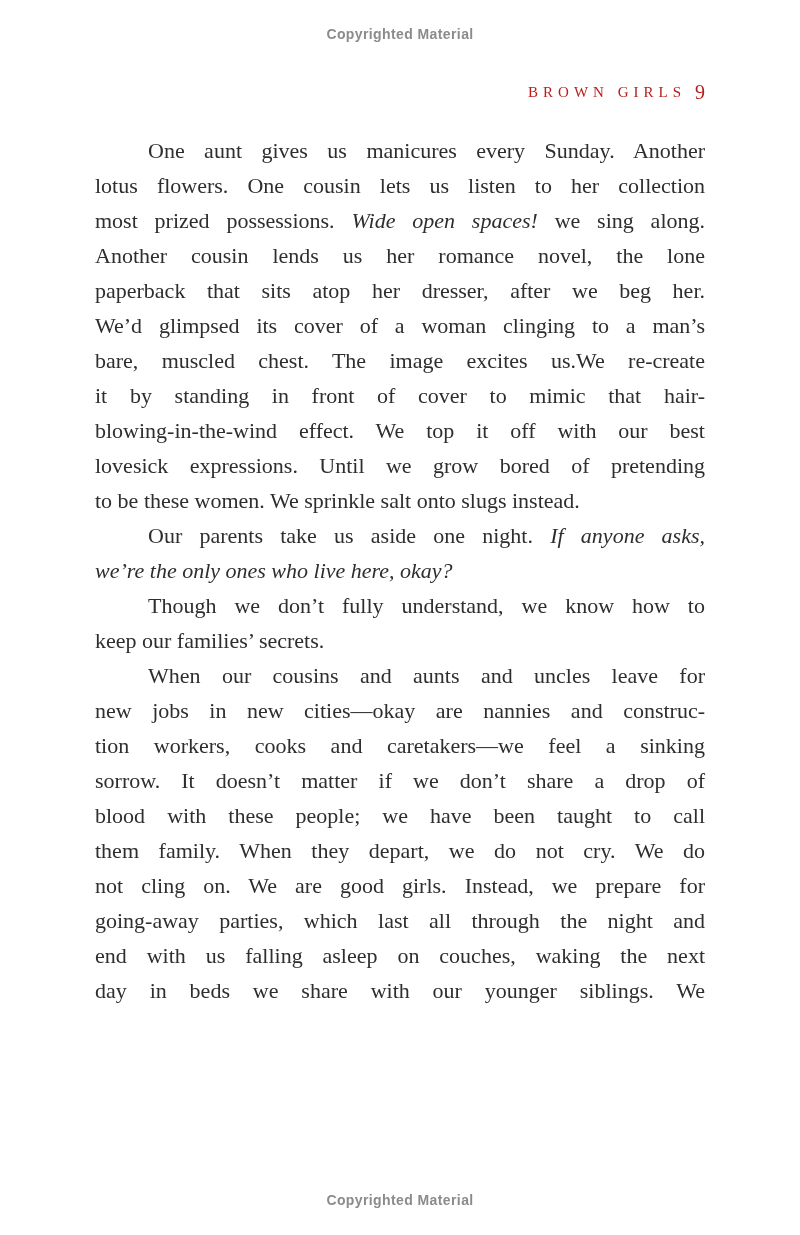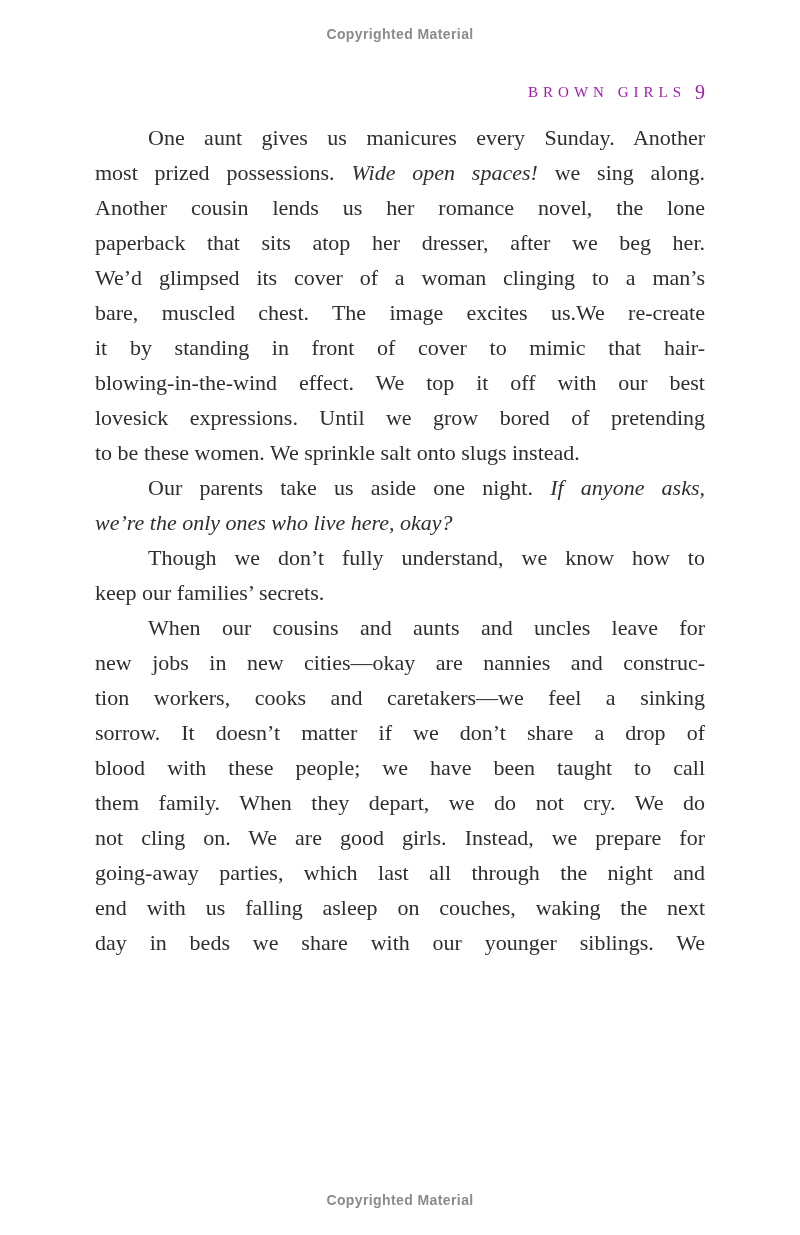--- a/index.html
+++ b/index.html
@@ -22,33 +22,33 @@
     font-size: 14px;
     letter-spacing: 0.4px;
     color: #8b8b8b;
   }
   .copyright.top { top: 26px; }
   .copyright.bottom { top: 1192px; }
   .running-header {
     position: absolute;
     top: 79px; right: 95px;
     font-size: 15px;
-    color: #a21caf;
+    color: #b91c1c;
     letter-spacing: 5px;
     white-space: nowrap;
   }
   .running-header .pagenum {
     font-size: 20px;
     letter-spacing: 0;
     margin-left: 9px;
     position: relative; top: 2px;
   }
   .body-text {
     position: absolute;
-    top: 120px; left: 95px; width: 610px;
+    top: 133px; left: 95px; width: 610px;
     font-size: 22px;
     line-height: 35px;
     color: #2e2e2e;
   }
   .line {
     text-align: justify;
     text-align-last: justify;
   }
   .line.end { text-align-last: auto; }
   .line.indent { text-indent: 53px; }
@@ -60,20 +60,21 @@
 <div class="page">
 
   <div class="copyright top">Copyrighted Material</div>
 
   <div class="running-header">
     <span>BROWN GIRLS</span><span class="pagenum">9</span>
   </div>
 
   <div class="body-text">
       <div class="line indent"><span>One aunt gives us manicures every Sunday. Another</span></div>
+      <div class="line"><span>lotus flowers. One cousin lets us listen to her collection</span></div>
       <div class="line"><span>most prized possessions. </span><em>Wide open spaces!</em><span> we sing along.</span></div>
       <div class="line"><span>Another cousin lends us her romance novel, the lone</span></div>
       <div class="line"><span>paperback that sits atop her dresser, after we beg her.</span></div>
       <div class="line"><span>We’d glimpsed its cover of a woman clinging to a man’s</span></div>
       <div class="line"><span>bare, muscled chest. The image excites us.We re-create</span></div>
       <div class="line"><span>it by standing in front of cover to mimic that hair-</span></div>
       <div class="line"><span>blowing-in-the-wind effect. We top it off with our best</span></div>
       <div class="line"><span>lovesick expressions. Until we grow bored of pretending</span></div>
       <div class="line end"><span>to be these women. We sprinkle salt onto slugs instead.</span></div>
       <div class="line indent"><span>Our parents take us aside one night. </span><em>If anyone asks,</em></div>

